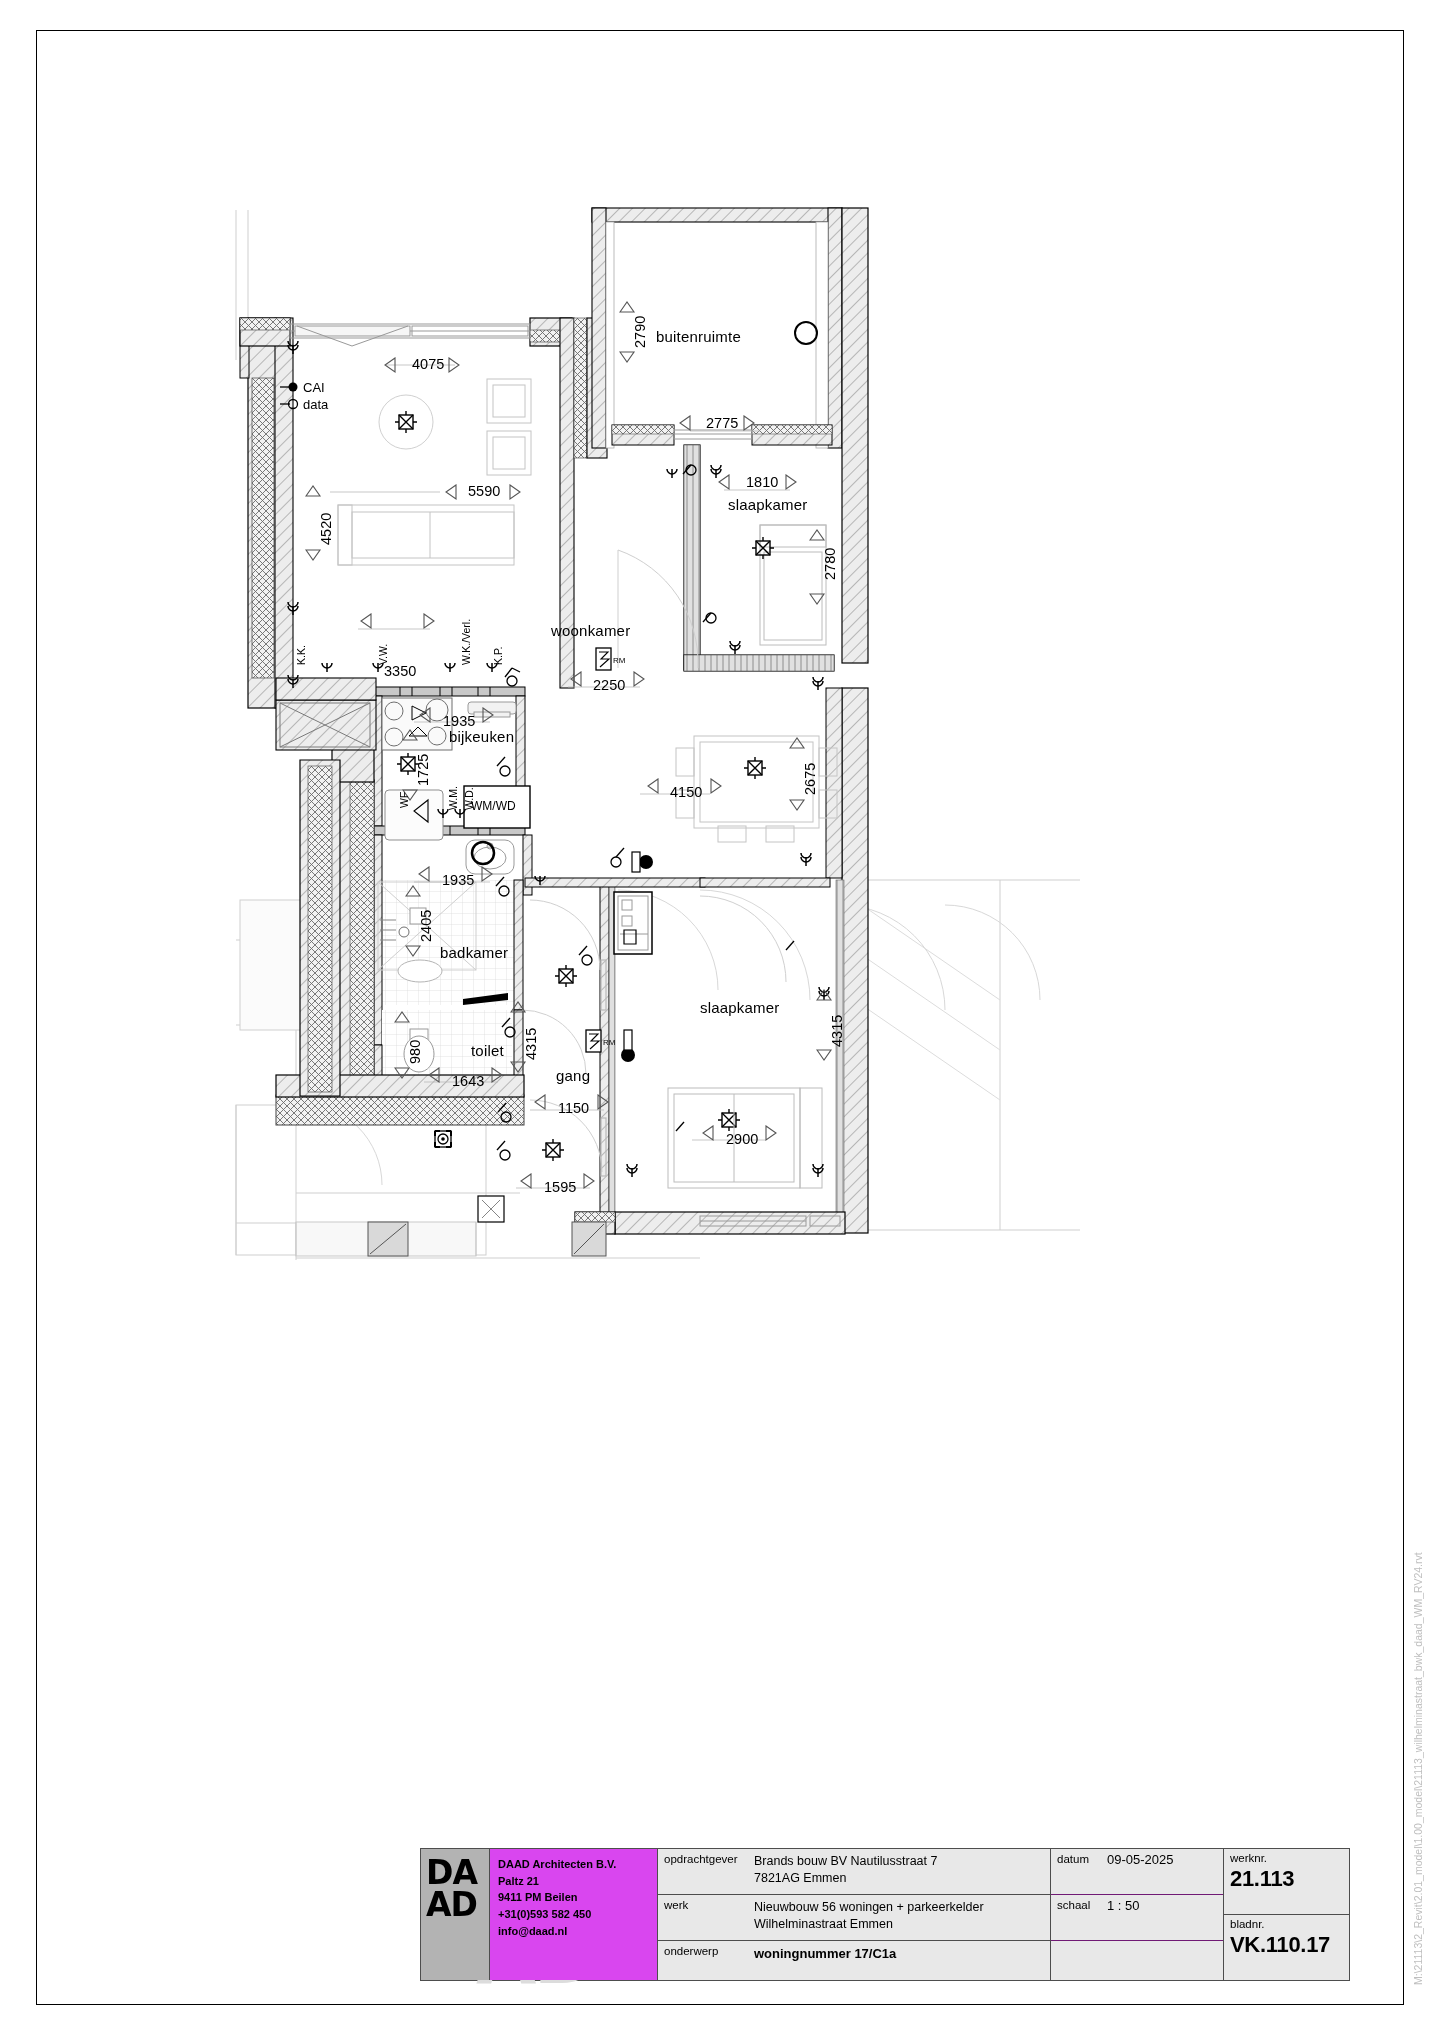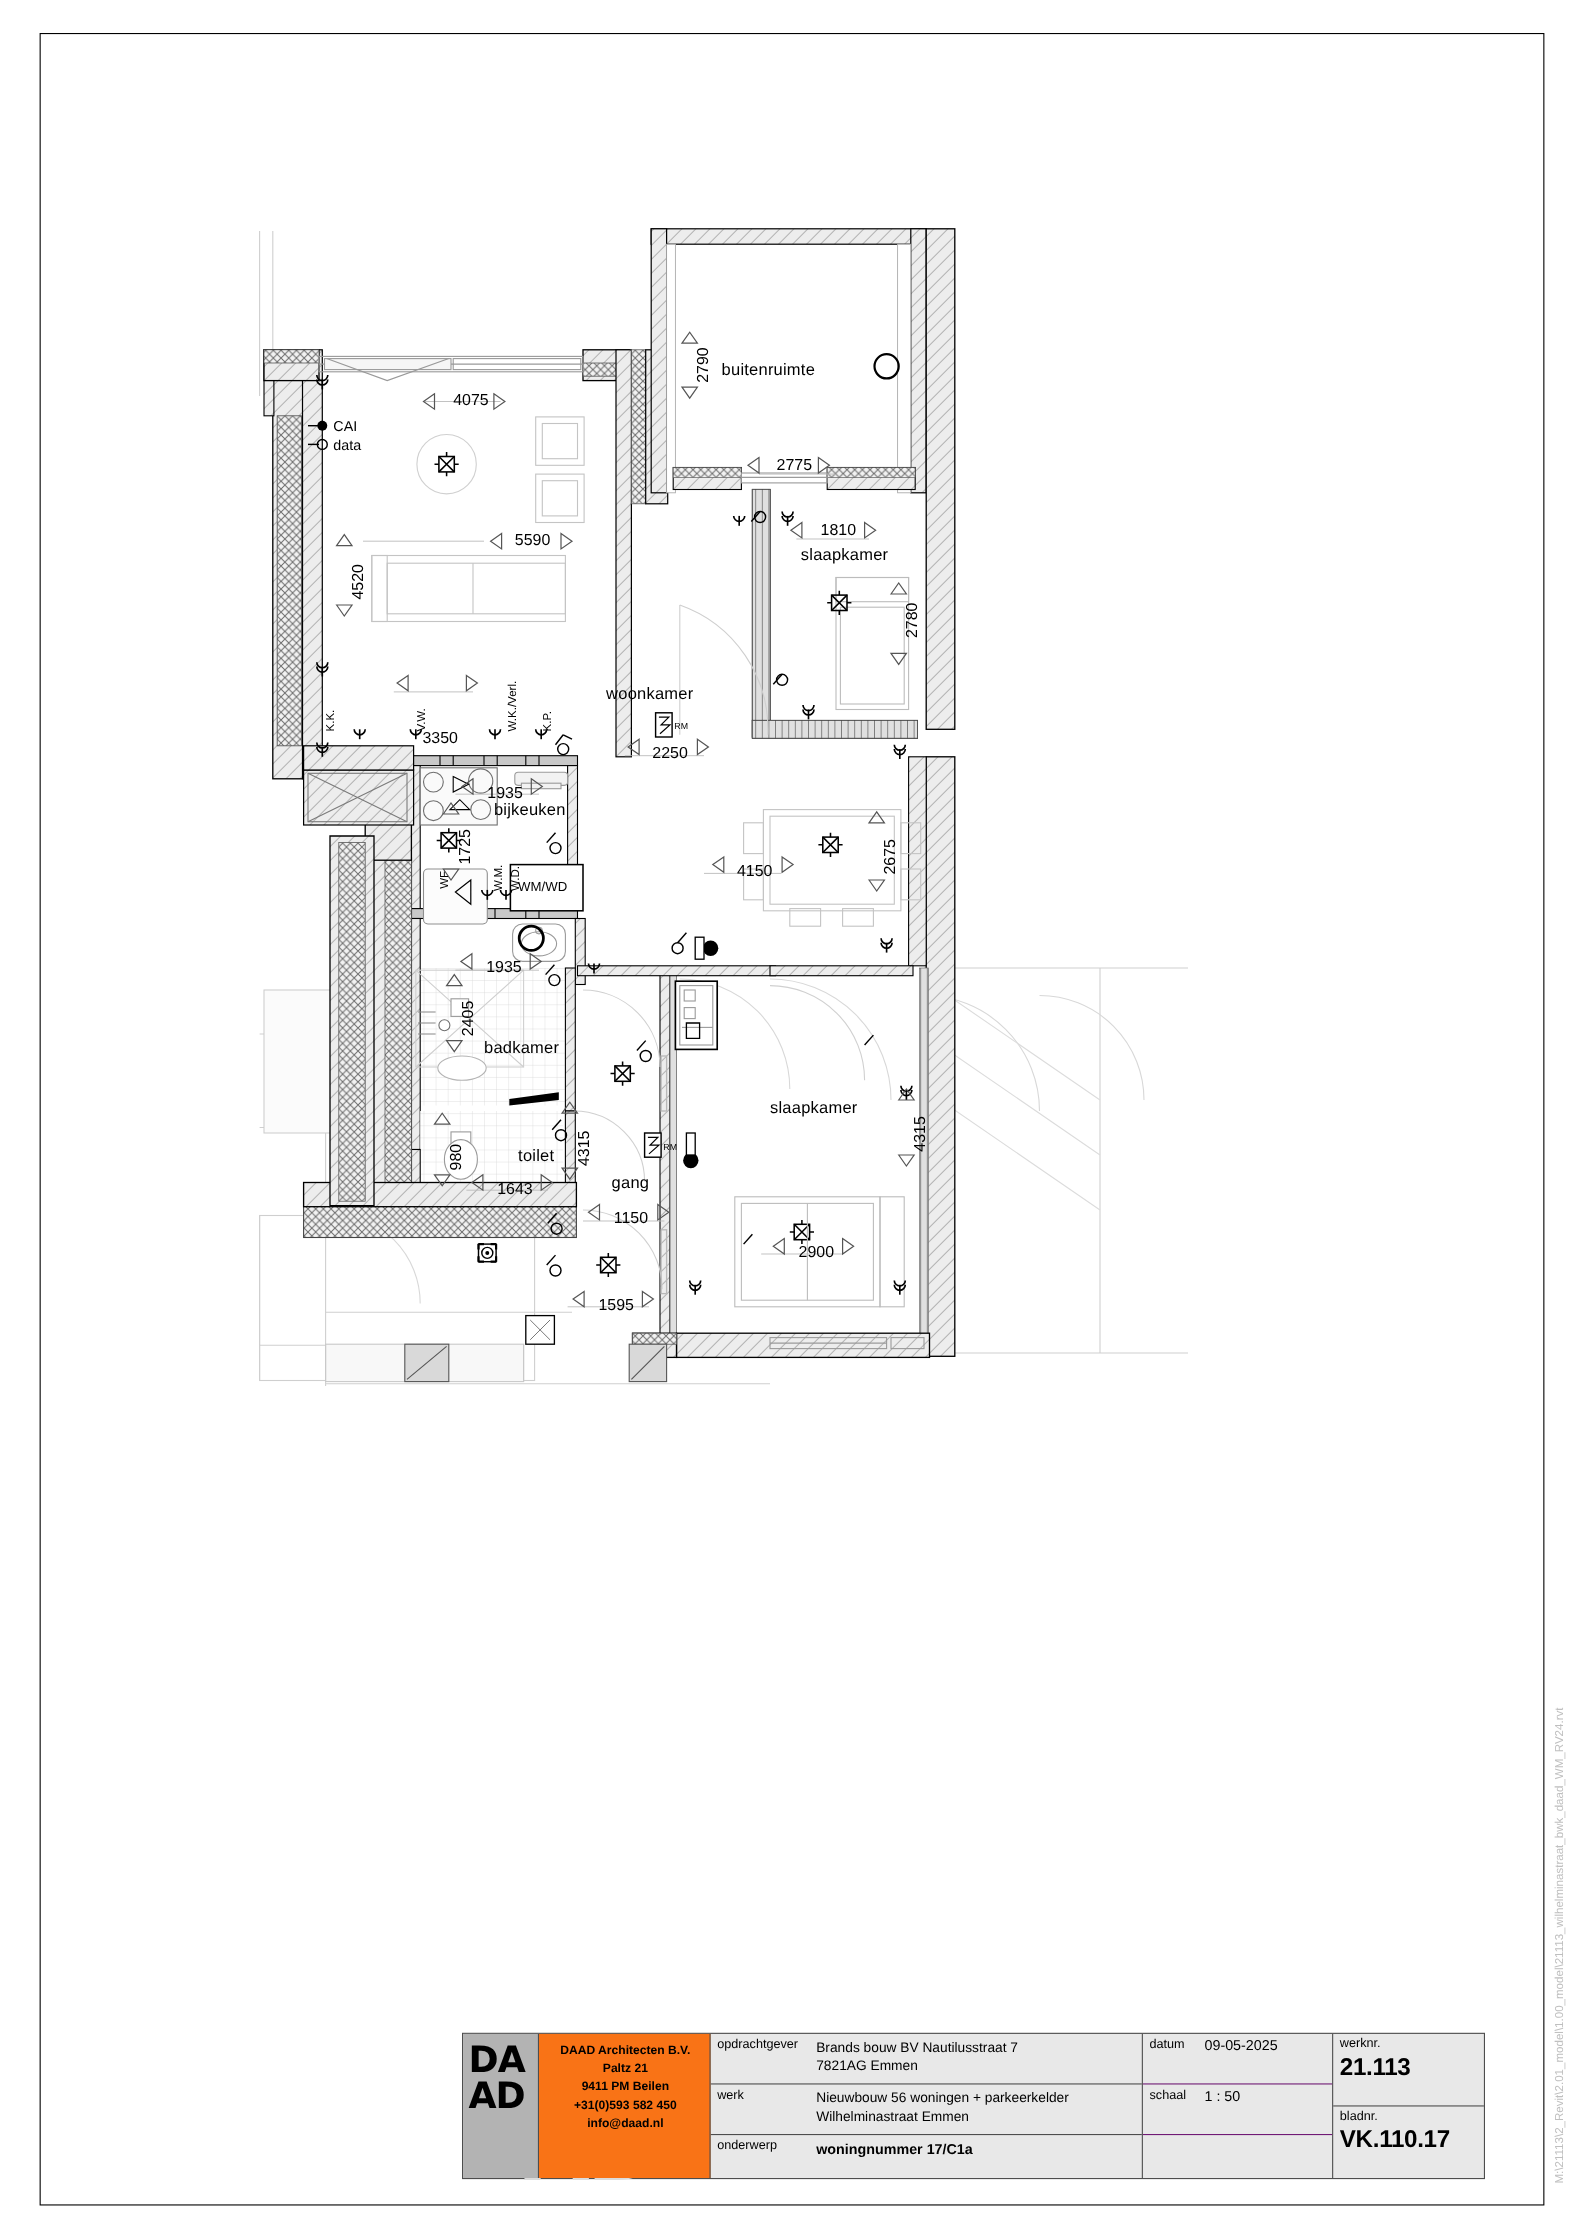--- a/index.html
+++ b/index.html
@@ -104,29 +104,28 @@
     left: 5px;
     top: 8px;
     font-family: "DejaVu Sans", sans-serif;
     font-weight: bold;
     font-size: 33px;
     line-height: 0.98;
     letter-spacing: -1px;
     color: #000;
   }
   #tb-addr {
-    width: 156px;
+    width: 168px;
     flex: none;
     padding: 7px 6px 0 8px;
     box-sizing: border-box;
     border-right: 1px solid #4d4d4d;
-    background: #f97316;
+    background: #d946ef;
     position: relative;
     z-index: 2;
-    text-align: center;
   }
   #tb-addr div {
     font-weight: bold;
     font-size: 11px;
     line-height: 1.52;
   }
   #tb-mid {
     width: 392px;
     flex: none;
     display: flex;

